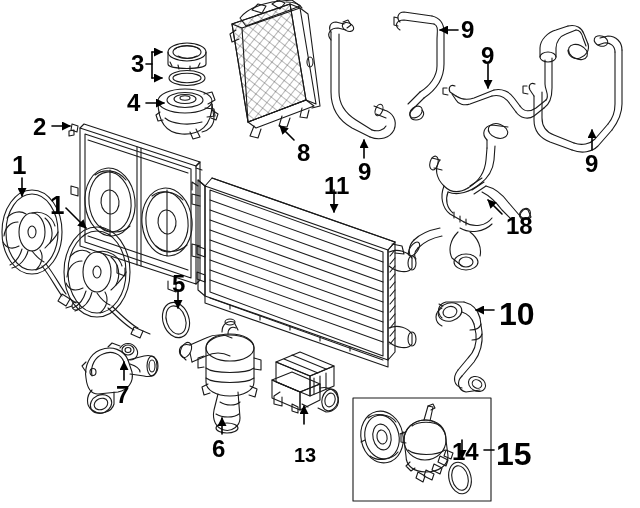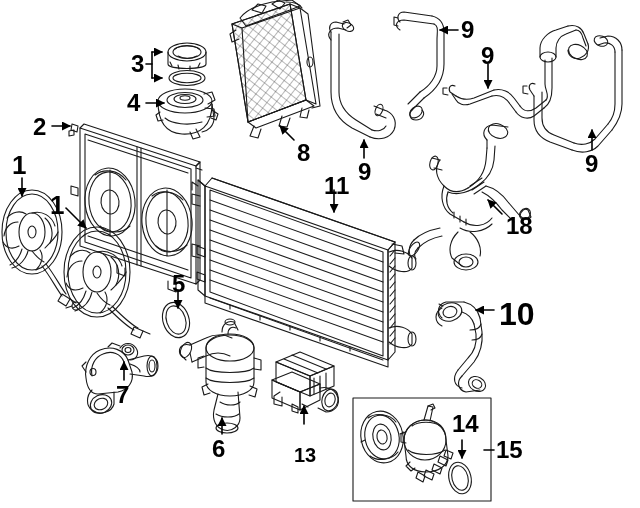--- a/index.html
+++ b/index.html
@@ -490,16 +490,16 @@
 <div class="lbl" style="left:116px;top:383px;font-size:24px;">7</div>
 <div class="lbl" style="left:297px;top:141px;font-size:24px;">8</div>
 <div class="lbl" style="left:358px;top:160px;font-size:24px;">9</div>
 <div class="lbl" style="left:461px;top:18px;font-size:24px;">9</div>
 <div class="lbl" style="left:481px;top:44px;font-size:24px;">9</div>
 <div class="lbl" style="left:585px;top:152px;font-size:24px;">9</div>
 <div class="lbl" style="left:499px;top:298px;font-size:32px;">10</div>
 <div class="lbl" style="left:324px;top:174px;font-size:24px;">11</div>
 <div class="lbl" style="left:506px;top:214px;font-size:24px;">18</div>
 <div class="lbl" style="left:294px;top:426px;font-size:20px;margin-top:19px;">13</div>
-<div class="lbl" style="left:452px;top:412px;font-size:24px;">14</div>
-<div class="lbl" style="left:496px;top:438px;font-size:24px;">15</div>
+<div class="lbl" style="left:452px;top:440px;font-size:24px;">14</div>
+<div class="lbl" style="left:496px;top:438px;font-size:32px;">15</div>
 
 </div>
 
 </body></html>

